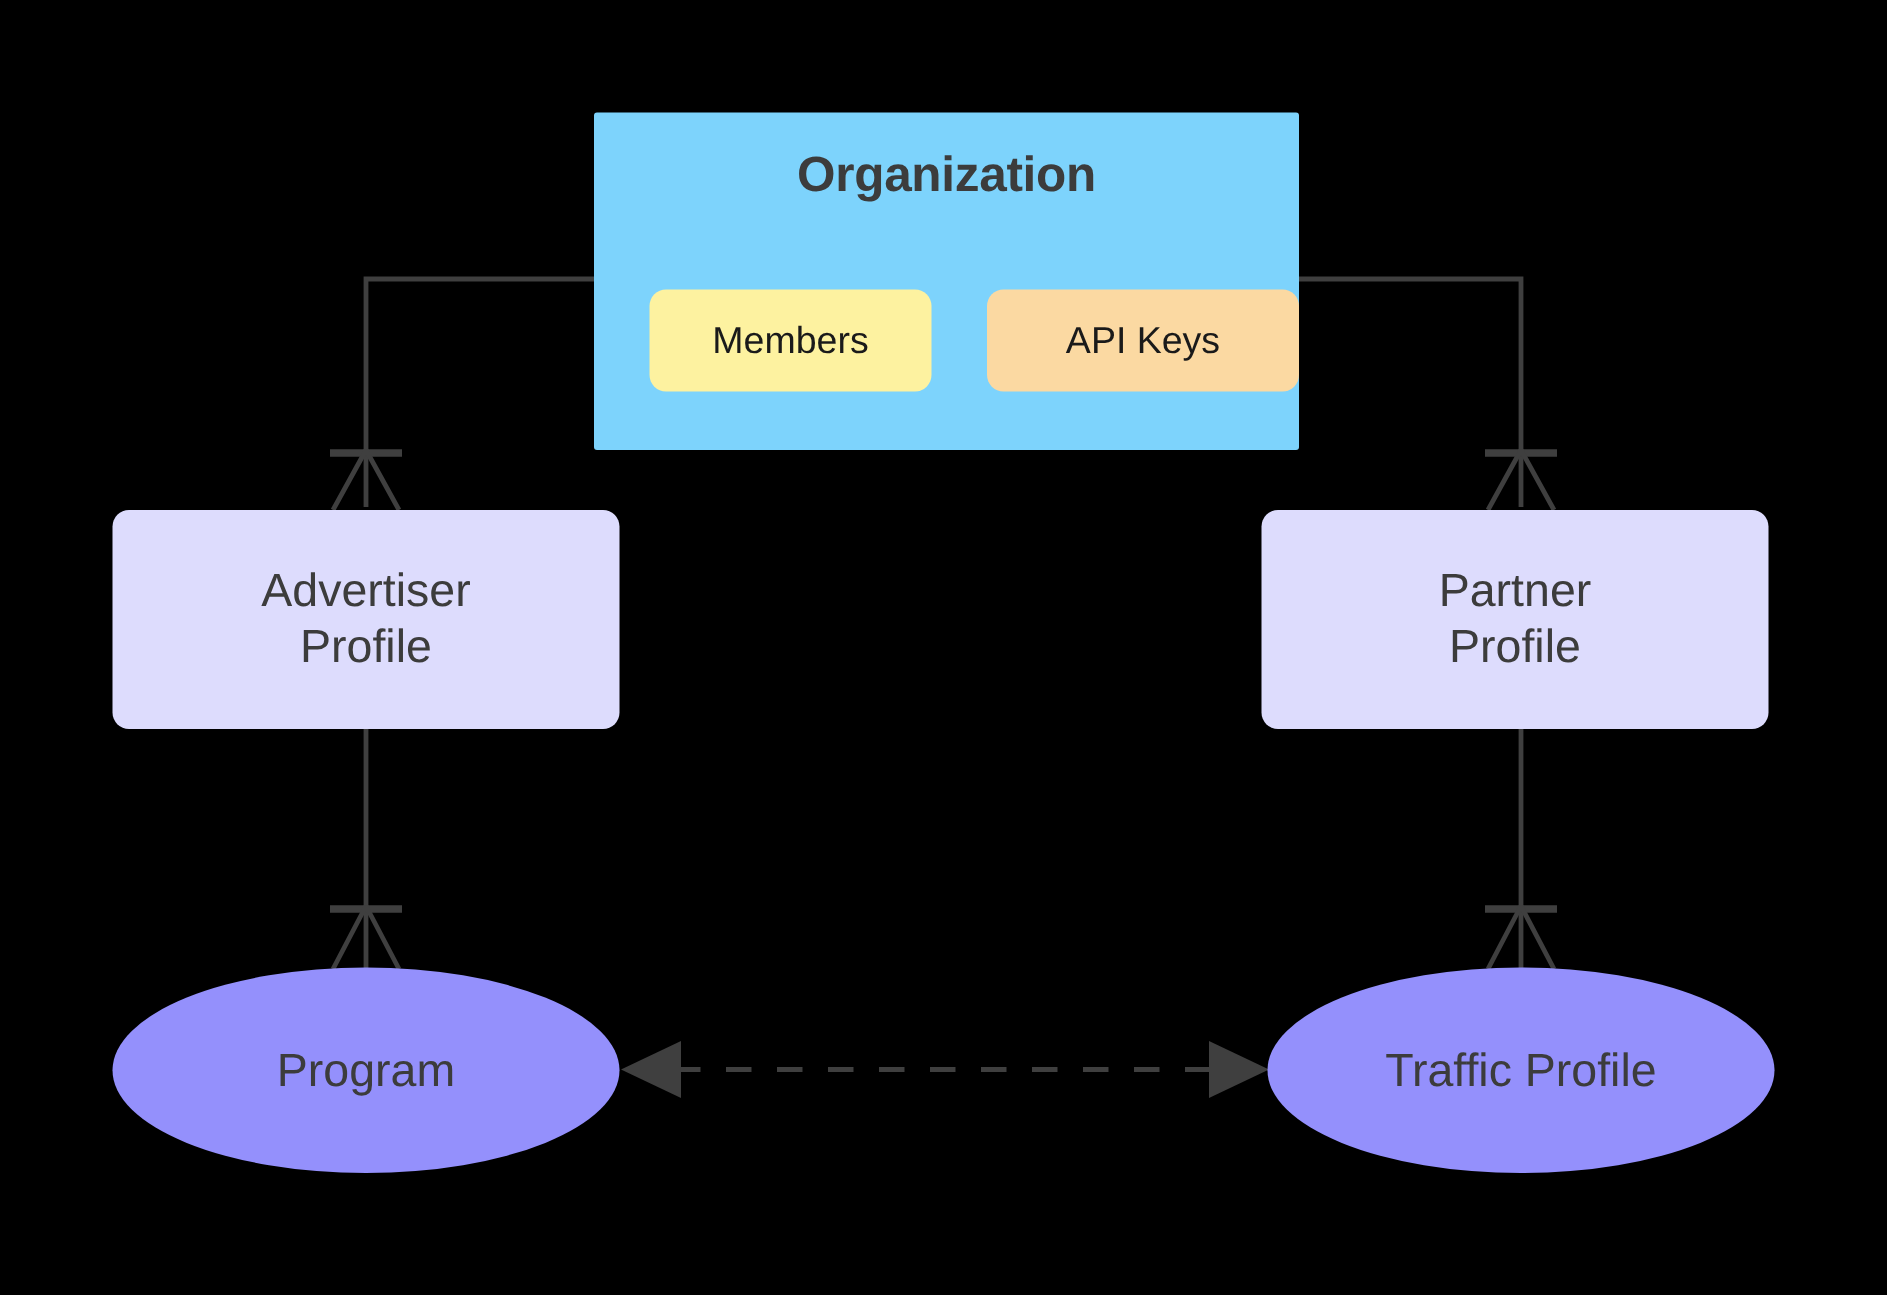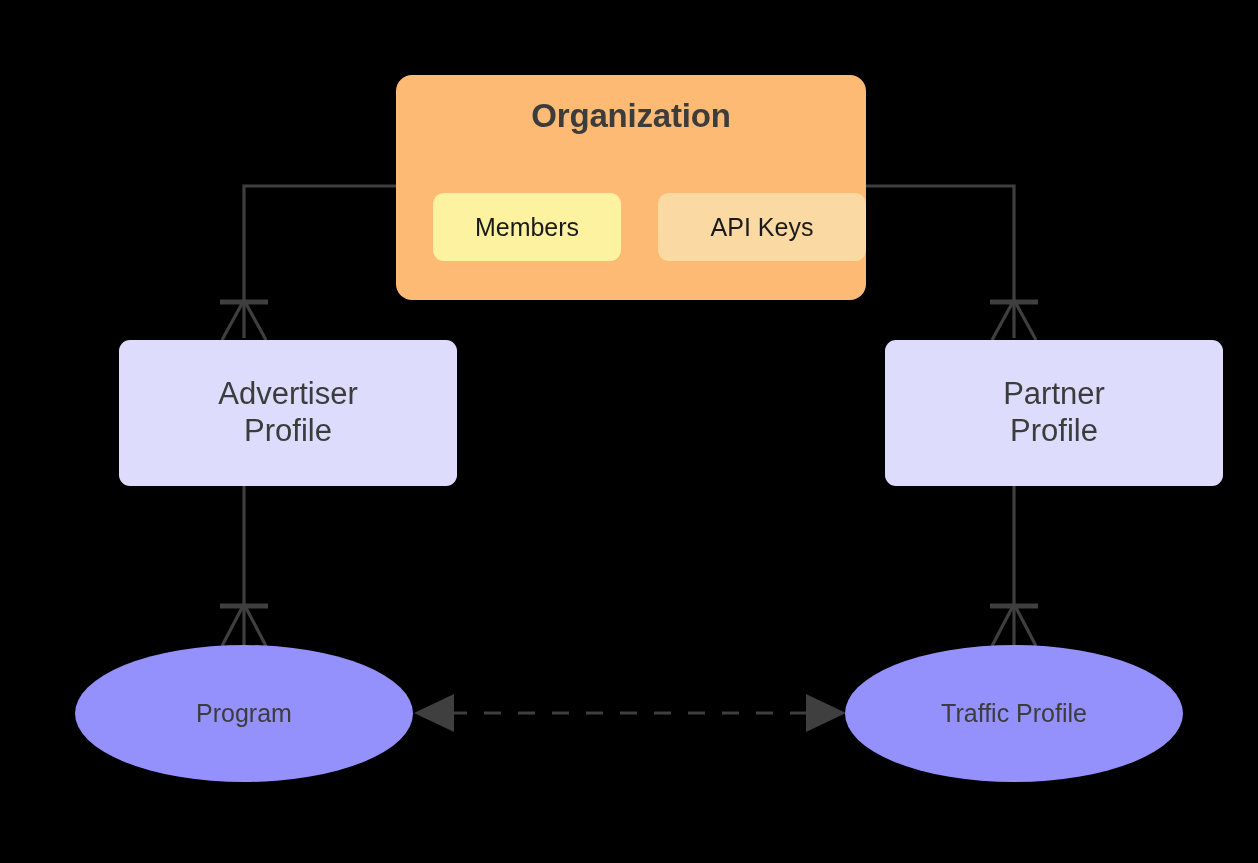--- a/index.html
+++ b/index.html
@@ -44,22 +44,22 @@
     text-align: center;
     color: #3c3c3c;
   }
 
   
   #org-container {
     left: 396px;
     top: 75px;
     width: 470px;
     height: 225px;
-    background: #fdba74;
-    border-radius: 16px;
+    background: #7dd3fc;
+    border-radius: 2px;
     display: block;
     z-index: 2;
   }
   #org-title {
     position: absolute;
     left: 0;
     right: 0;
     top: 22px;
     font-size: 33px;
     font-weight: bold;
@@ -91,30 +91,29 @@
   
   .profile-box {
     background: #dddcfd;
     border-radius: 11px;
     font-size: 31px;
     line-height: 1.18;
     color: #3c3c3c;
     top: 340px;
     height: 146px;
     width: 338px;
-    margin-left: 44px;
   }
   #node-advertiser-profile { left: 75px; }
   #node-partner-profile   { left: 841px; }
 
   
   .ellipse-node {
     background: #9490fc;
     border-radius: 50%;
-    font-size: 25px;
+    font-size: 31px;
     color: #3c3c3c;
     top: 645px;
     height: 137px;
     width: 338px;
   }
   #node-program        { left: 75px; }
   #node-traffic-source { left: 845px; }
 
   .node-label { pointer-events: none; white-space: pre-line; }
 </style>

